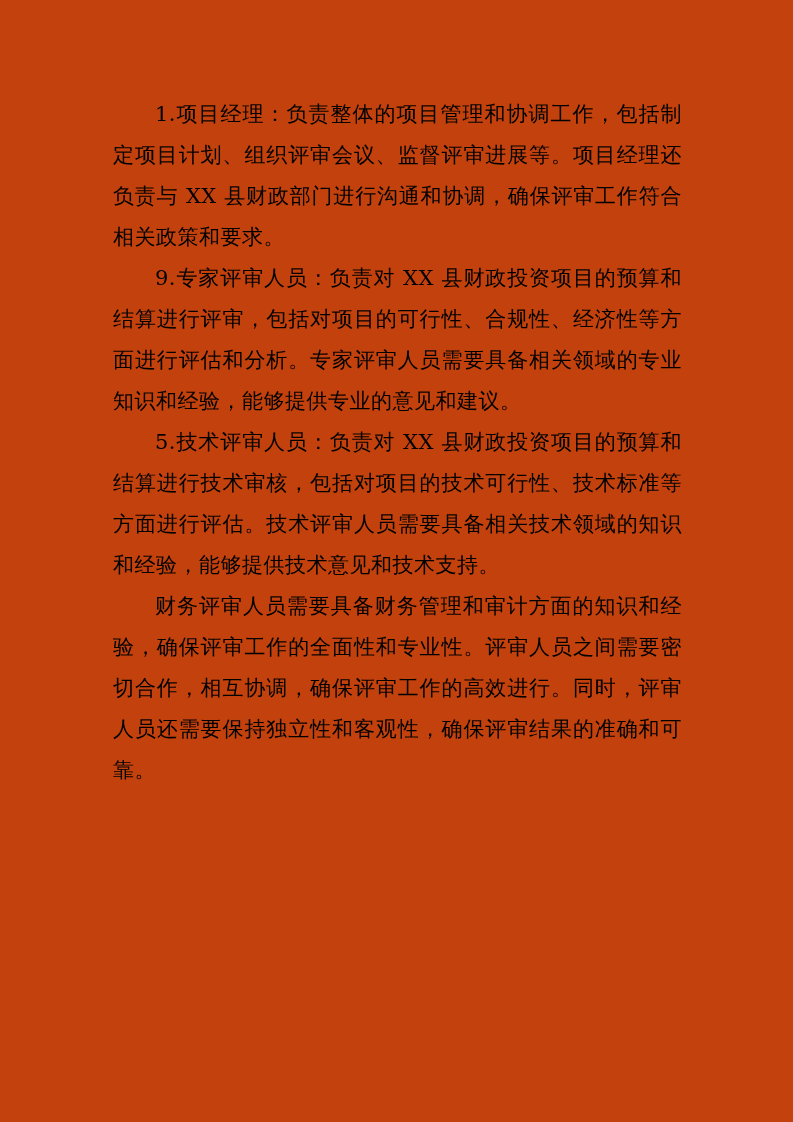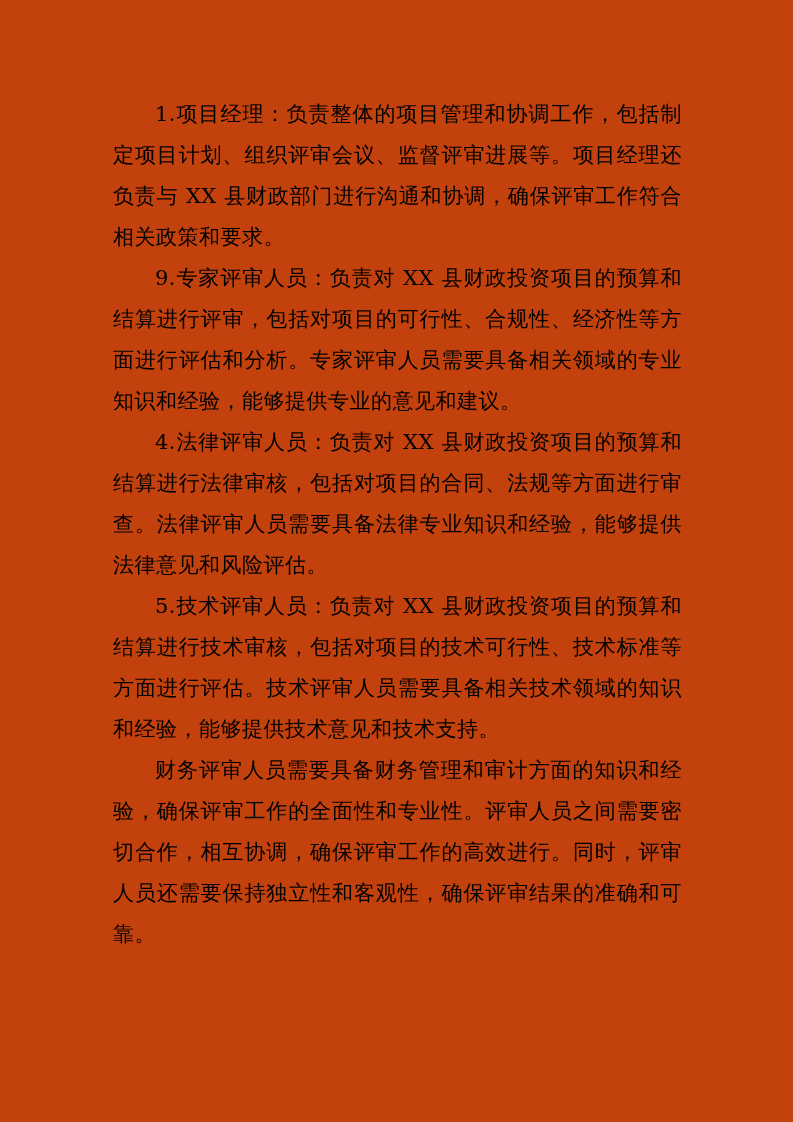--- a/index.html
+++ b/index.html
@@ -44,18 +44,17 @@
     line-height: 18px;
   }
 </style>
 </head>
 <body>
 
 <div class="page">
   <div class="content">
     <p>1.项目经理：负责整体的项目管理和协调工作，包括制定项目计划、组织评审会议、监督评审进展等。项目经理还负责与 XX 县财政部门进行沟通和协调，确保评审工作符合相关政策和要求。</p>
     <p>9.专家评审人员：负责对 XX 县财政投资项目的预算和结算进行评审，包括对项目的可行性、合规性、经济性等方面进行评估和分析。专家评审人员需要具备相关领域的专业知识和经验，能够提供专业的意见和建议。</p>
-    <p>4.法律评审人员：负责对 XX 县财政投资项目的预算和结算进行法律审核，包括对项目的合同、法规等方面进行审查。法律评审人员需要具备法律专业知识和经验，能够提供法律意见和风险评估。</p>
     <p>5.技术评审人员：负责对 XX 县财政投资项目的预算和结算进行技术审核，包括对项目的技术可行性、技术标准等方面进行评估。技术评审人员需要具备相关技术领域的知识和经验，能够提供技术意见和技术支持。</p>
     <p>财务评审人员需要具备财务管理和审计方面的知识和经验，确保评审工作的全面性和专业性。评审人员之间需要密切合作，相互协调，确保评审工作的高效进行。同时，评审人员还需要保持独立性和客观性，确保评审结果的准确和可靠。</p>
   </div>
   <div class="page-number">14</div>
 </div>
 
 </body></html>

